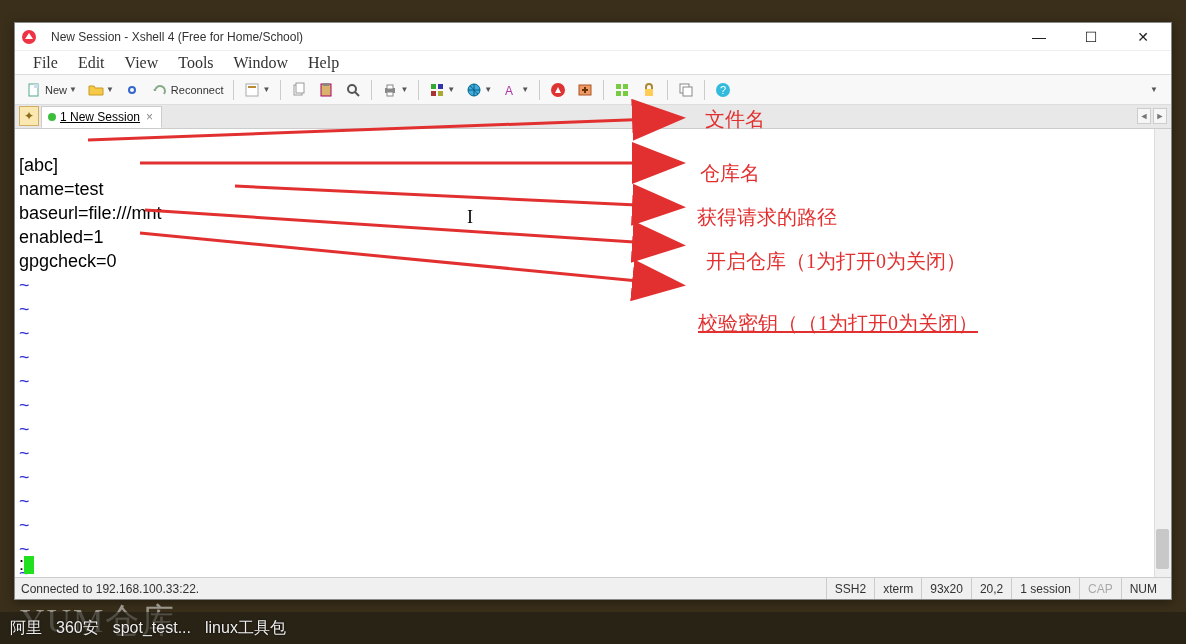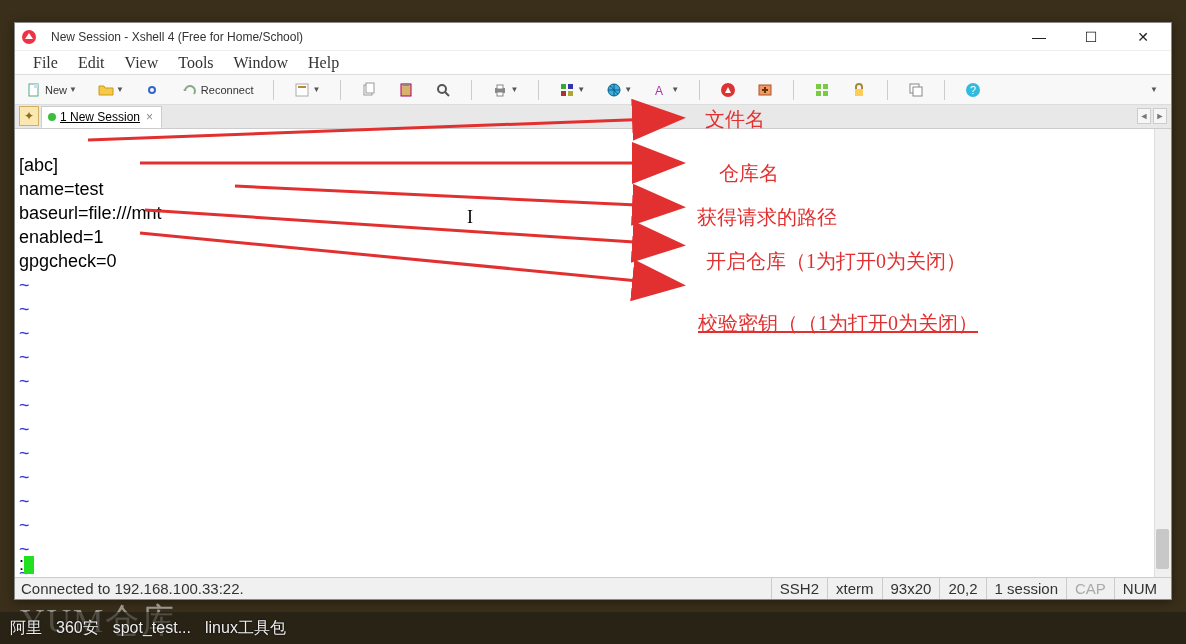--- a/index.html
+++ b/index.html
@@ -23,21 +23,21 @@
   border-bottom: 1px solid #eee;
   gap: 8px;
 }
 .titlebar .app-icon { width: 16px; height: 16px; margin-right: 6px; }
 .titlebar .title { font-size: 12px; color: #333; flex: 1; }
 .titlebar .ctrl { width: 44px; height: 28px; display:flex; align-items:center; justify-content:center; font-size:14px; color:#222; }
 
 .menubar { height: 24px; display:flex; align-items:center; padding: 0 8px; border-bottom:1px solid #ddd; }
 .menubar .mi { font-size:16px; color:#333; padding: 21px 10px; font-family: Liberation Serif, serif; }
 
-.toolbar { height: 30px; background:#f8f8f8; border-bottom:1px solid #ddd; display:flex; align-items:center; padding:0 6px; gap:11px; }
+.toolbar { height: 30px; background:#f8f8f8; border-bottom:1px solid #ddd; display:flex; align-items:center; padding:0 6px; gap:1px; }
 .tb-btn { height:22px; min-width:22px; display:inline-flex; align-items:center; justify-content:center; padding:0 4px; border:1px solid transparent; border-radius:2px; }
 .tb-btn .lbl { font-size:11px; color:#333; margin-left:3px; }
 .tb-sep { width:1px; height:20px; background:#ccc; margin:0 4px; }
 
 .tabbar { height: 24px; background:#e8e8e8; border-bottom:1px solid #ccc; display:flex; align-items:flex-end; padding-left:2px; position:relative; }
 .tab-add { width:20px; height:20px; background:#fbe8b0; border:1px solid #d0b060; margin:0 2px 2px 2px; display:flex; align-items:center; justify-content:center; font-size:12px; color:#8a6d1d; }
 .tab { height:22px; background:#fff; border:1px solid #ccc; border-bottom-color:#fff; display:flex; align-items:center; padding:0 6px; gap:4px; font-size:12px;text-align:center; }
 .tab .dot { width:8px; height:8px; border-radius:50%; background:#3bbf3b; }
 .tab .close { color:#888; font-size:12px; padding:0 2px; }
 .tabbar .scroll { position:absolute; right:4px; top:3px; display:flex; gap:2px; }
@@ -45,21 +45,21 @@
 
 .terminal { flex:1; background:#fff; position:relative; overflow:hidden; }
 .term-content { position:absolute; inset:0; padding: 2px 4px; font-family: "Courier New", monospace; font-size:18px; line-height:23px; white-space:pre; color:#000; }
 .tilde { color:#3030d0; }
 .cmdline { position:absolute; left:4px; bottom:2px; font-family:"Courier New",monospace; font-size:18px; }
 .cursor-blk { display:inline-block; width:10px; height:18px; background:#20e020; vertical-align:middle; }
 .term-scrollbar { position:absolute; right:0; top:0; width:17px; height:100%; background:#f0f0f0; border-left:1px solid #ddd; }
 .term-scrollbar .thumb { position:absolute; right:2px; top:400px; width:13px; height:40px; background:#c8c8c8; border-radius:2px; }
 .text-cursor { position:absolute; font-family:serif; font-size:18px; color:#000; }
 
-.statusbar { height:22px; background:#f0f0f0; border-top:1px solid #ccc; display:flex; align-items:center; font-size:15px; color:#333; padding:0 6px; }
+.statusbar { height:22px; background:#f0f0f0; border-top:1px solid #ccc; display:flex; align-items:center; font-size:12px; color:#333; padding:0 6px; }
 .statusbar .grow { flex:1; }
 .statusbar .cell { padding:0 8px; border-left:1px solid #ccc; height:100%; display:flex; align-items:center; }
 
 .annot { position:absolute; color:#e23030; font-size:20px; font-family:"SimSun","Microsoft YaHei"; white-space:nowrap; pointer-events:none; }
 .arrow { position:absolute; pointer-events:none; }
 
 .taskbar { position:absolute; left:0; bottom:0; width:100%; height:32px; background:rgba(30,28,20,0.6); display:flex; align-items:center; padding:0 10px; gap:14px; }
 .taskbar .tbi { font-size:16px; color:#eee; text-shadow:0 0 2px #000; }
 .watermark { position:absolute; left:20px; bottom:0; font-size:34px; color:rgba(255,255,255,0.5); font-family:Liberation Serif, serif; letter-spacing:2px; pointer-events:none; }
 
@@ -271,21 +271,21 @@
     <div class="cell">xterm</div>
     <div class="cell">93x20</div>
     <div class="cell">20,2</div>
     <div class="cell">1 session</div>
     <div class="cell" style="color:#aaa">CAP</div>
     <div class="cell">NUM</div>
   </div>
 </div>
 
 <div class="annot" style="left:705px; top:106px;">文件名</div>
-<div class="annot" style="left:700px; top:160px;margin-left:19px;">仓库名</div>
+<div class="annot" style="left:700px; top:160px;">仓库名</div>
 <div class="annot" style="left:697px; top:204px;">获得请求的路径</div>
 <div class="annot" style="left:706px; top:248px;">开启仓库（1为打开0为关闭）</div>
 <div class="annot" style="left:698px; top:310px;text-decoration:underline;">校验密钥（（1为打开0为关闭）</div>
 
 <svg class="arrow" style="left:0;top:0;width:1186px;height:644px;">
   <defs>
     <marker id="ah" markerWidth="18" markerHeight="14" refX="16" refY="7" orient="auto">
       <path d="M0 0 L18 7 L0 14 Z" fill="#e23030"></path>
     </marker>
   </defs>

